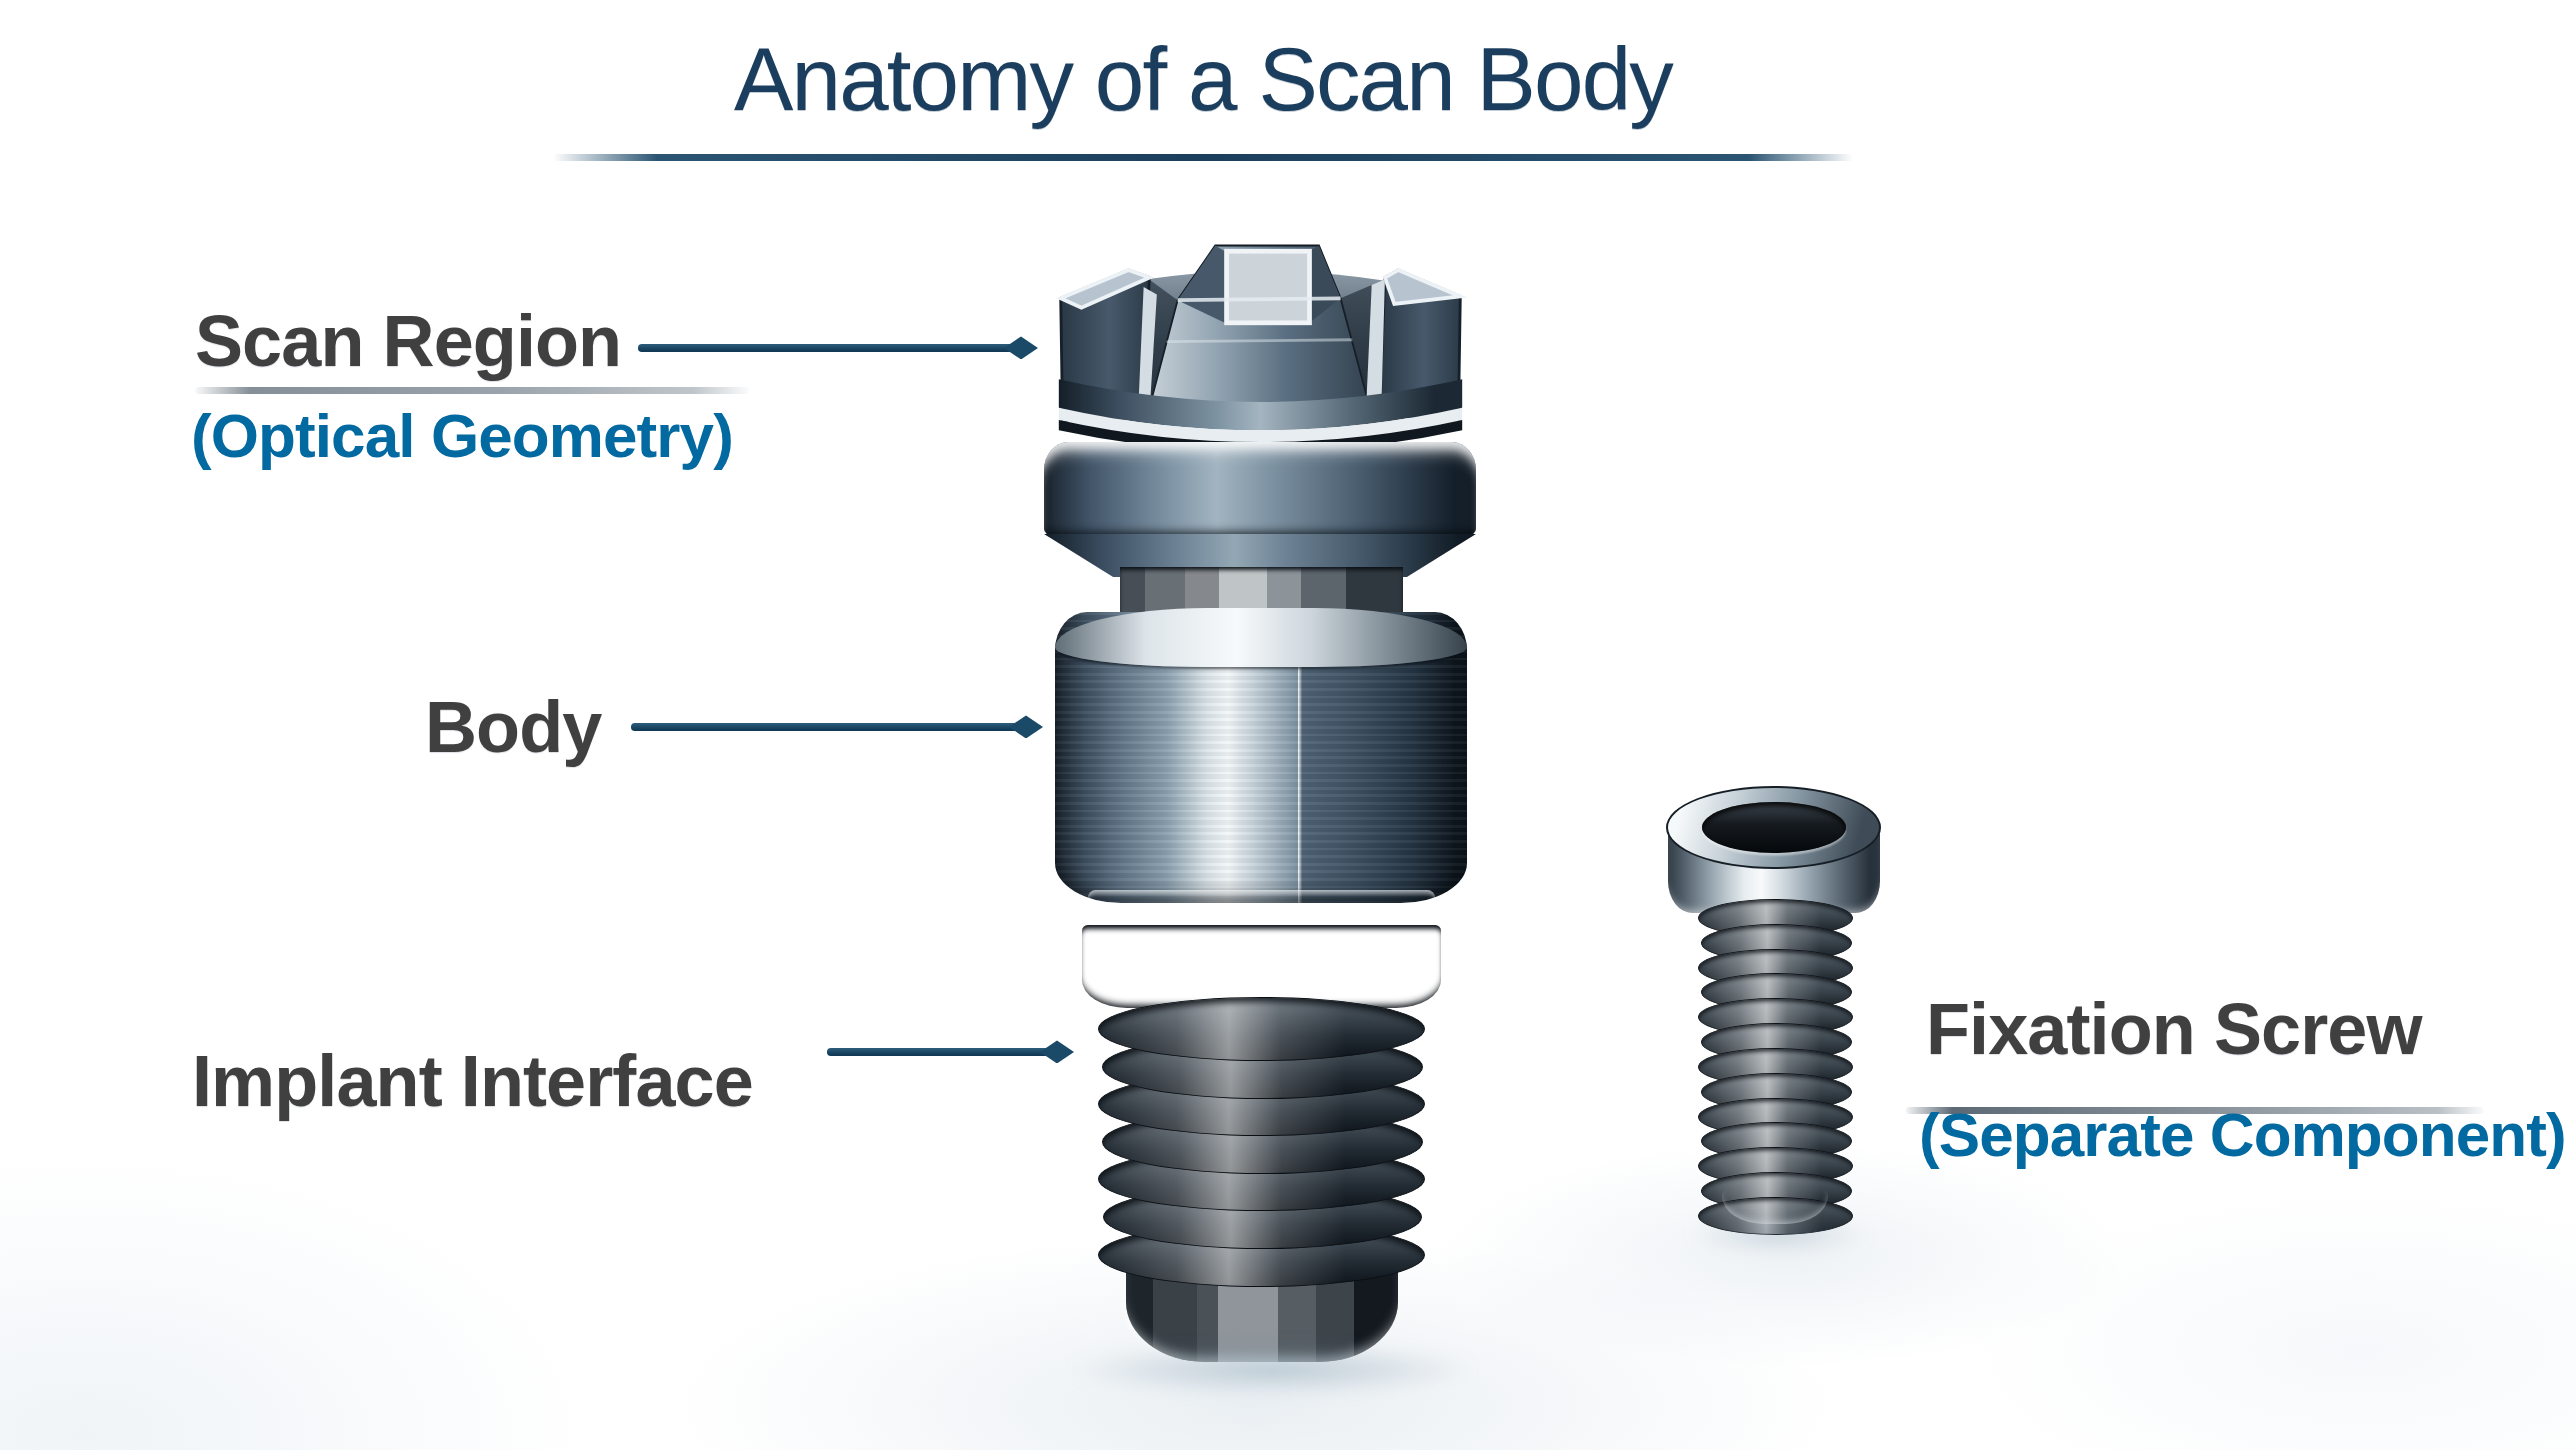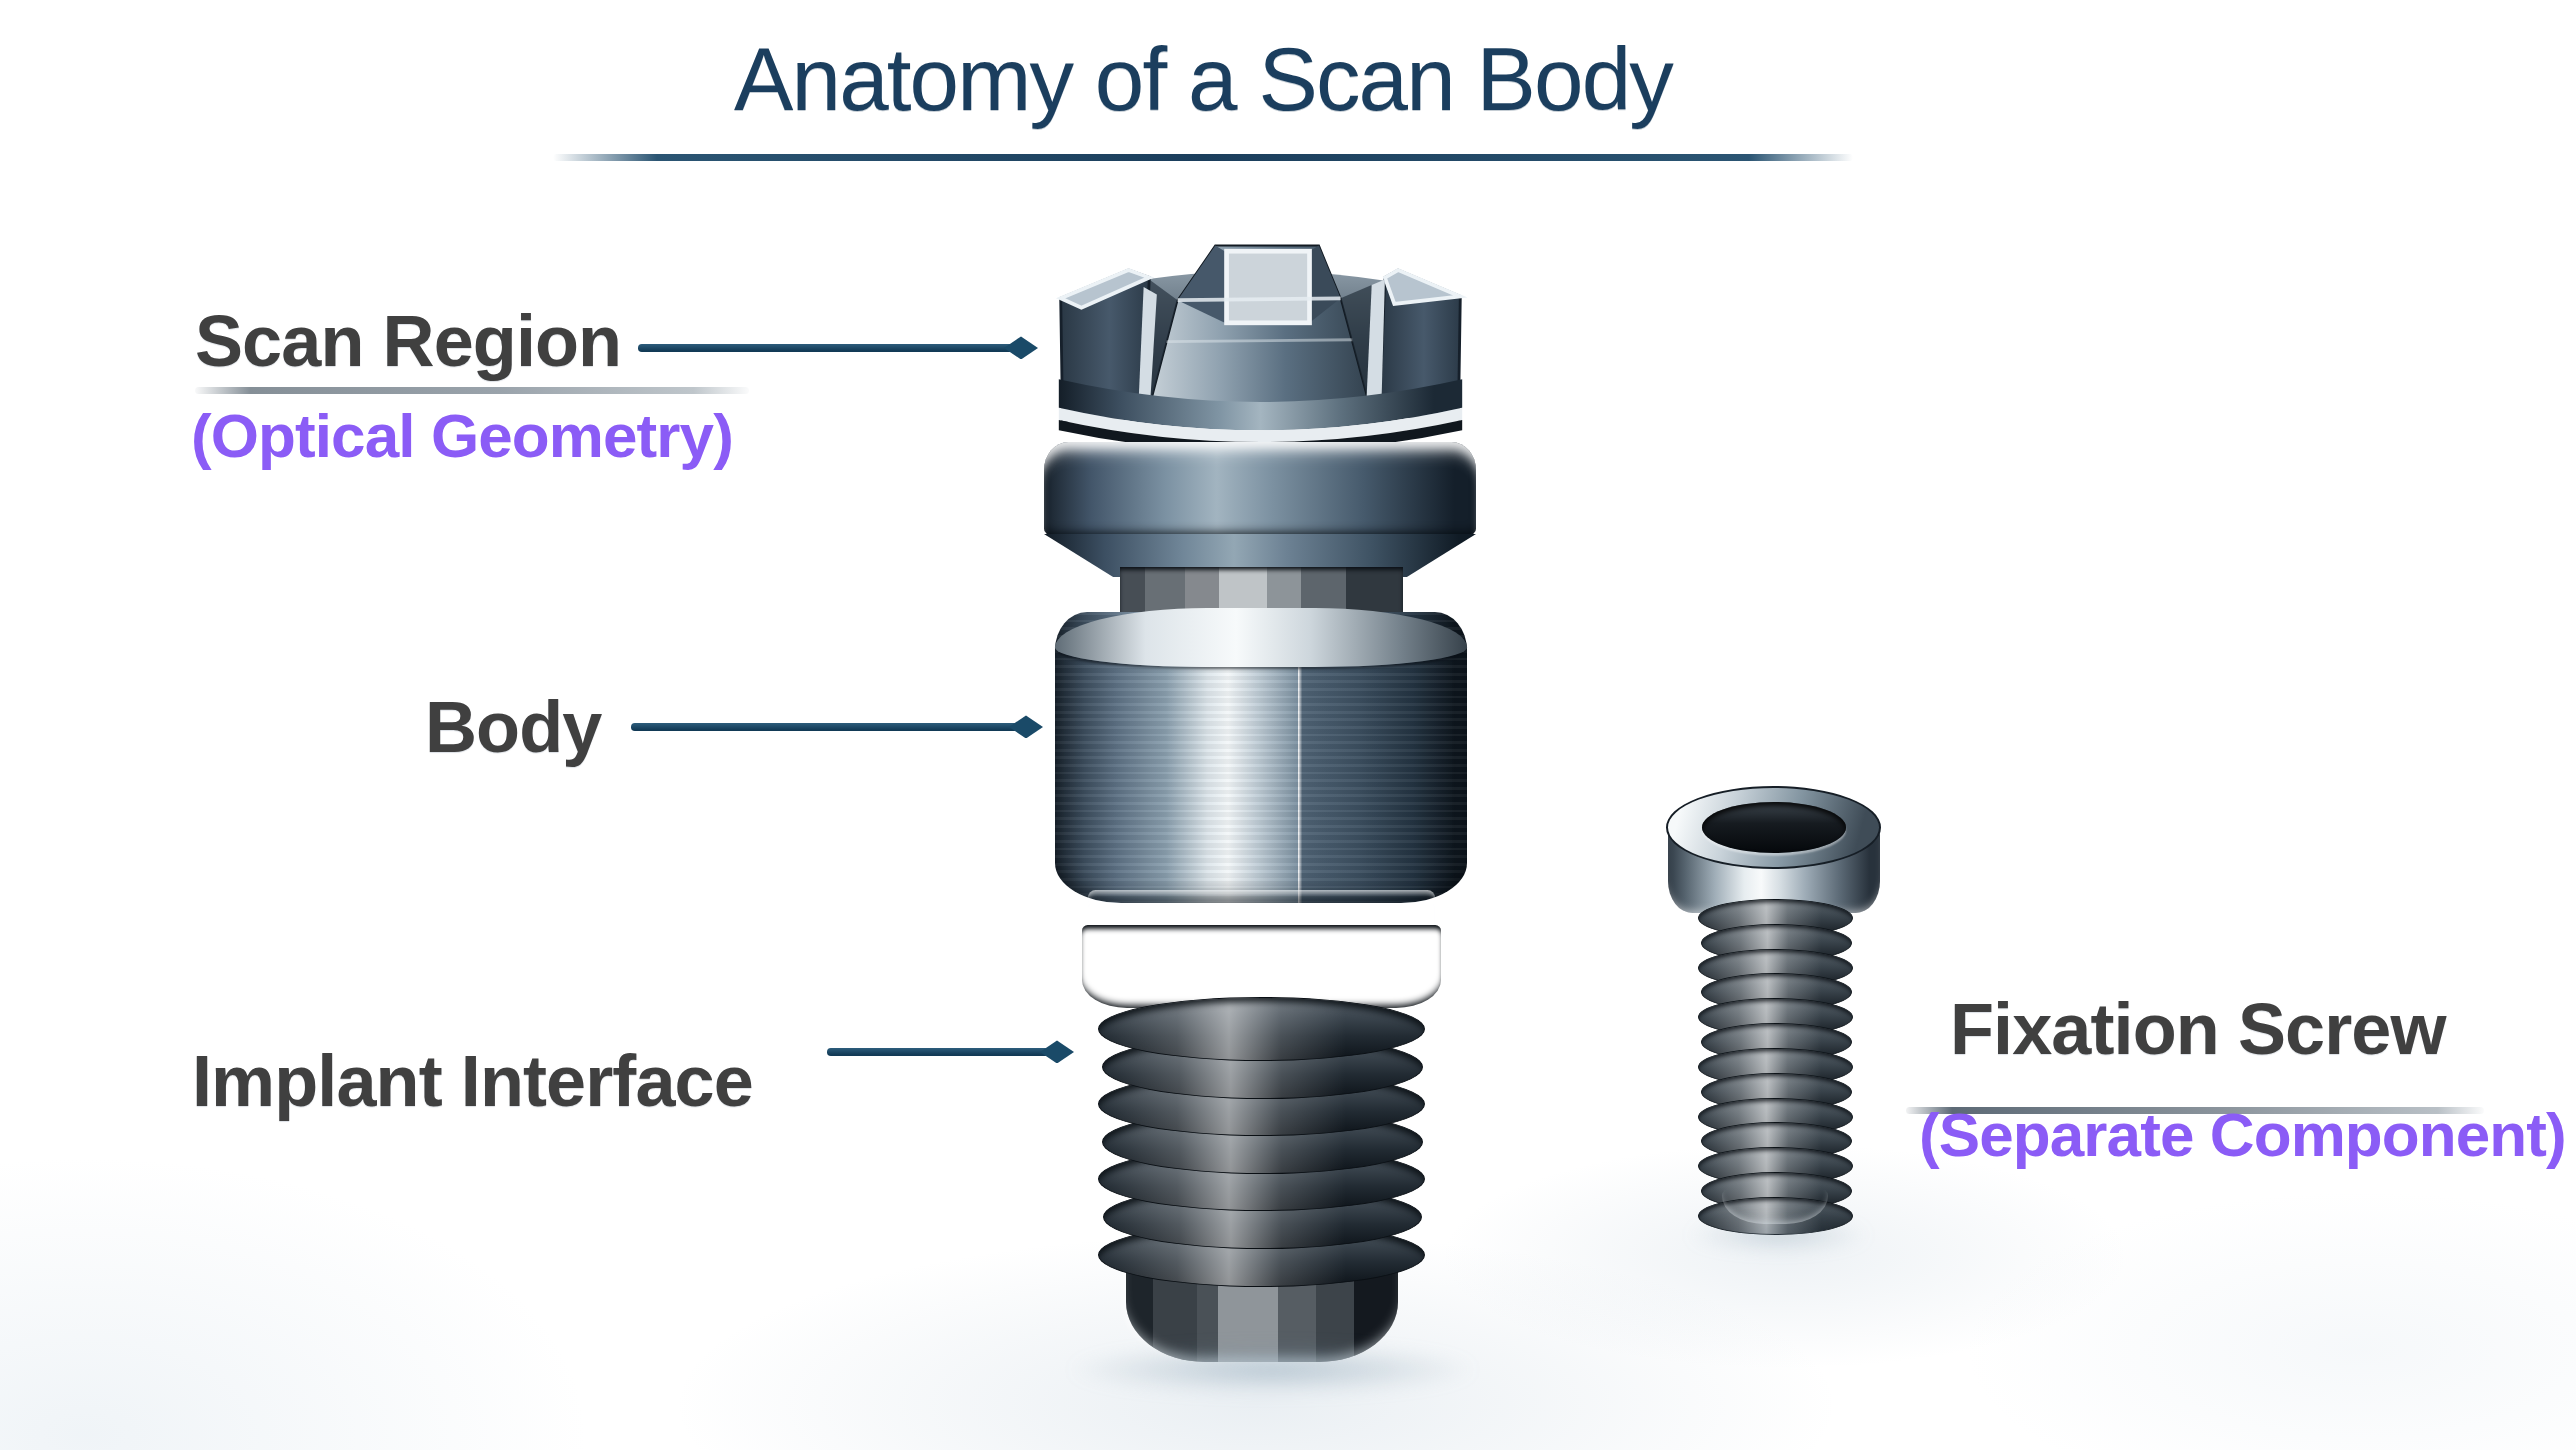--- a/index.html
+++ b/index.html
@@ -24,21 +24,21 @@
   .rule{position:absolute;border-radius:3.8px;}
   .rule-title{
     left:553px;top:154px;width:1300px;height:6.6px;
     background:linear-gradient(90deg, rgba(30,62,92,0) 0%, #2b5573 8%, #1b3e5c 50%, #2b5573 92%, rgba(30,62,92,0) 100%);
   }
   .lbl{
     position:absolute;font-weight:bold;color:#404040;white-space:nowrap;
     font-size:72px;letter-spacing:-0.9px;text-shadow:0 0.9px 0.9px rgba(20,50,80,.15);
   }
   .sub{
-    position:absolute;font-weight:bold;color:#8b5cf6;white-space:nowrap;
+    position:absolute;font-weight:bold;color:#0369a1;white-space:nowrap;
     font-size:62px;letter-spacing:-0.9px;
   }
   .rule-gray{
     height:6.6px;
     background:linear-gradient(90deg, rgba(130,140,150,.05) 0%, #858f97 10%, #9aa3ab 55%, #bfc6cb 90%, rgba(170,180,190,.05) 100%);
   }
   
   .leader{position:absolute;height:7.6px;}
   .leader-line{
     position:absolute;left:0;right:24.6px;top:0;height:7.6px;border-radius:3.8px;
@@ -176,21 +176,21 @@
     <div class="leader-line"></div>
     <div class="leader-diamond"></div>
   </div>
 
   <div class="lbl" style="left:192px;top:1008px;margin-top:32px;">Implant Interface</div>
   <div class="leader" style="left:827px;top:1048px;width:247px;">
     <div class="leader-line"></div>
     <div class="leader-diamond"></div>
   </div>
 
-  <div class="lbl" style="left:1926px;top:988px;margin-left:24px;">Fixation Screw</div>
+  <div class="lbl" style="left:1926px;top:988px;">Fixation Screw</div>
   <div class="rule rule-gray" style="left:1906px;top:1107px;width:578px;background:linear-gradient(90deg, rgba(90,100,112,.08) 0%, #5d6a76 8%, #8b949c 55%, #b9c0c6 92%, rgba(170,180,190,.05) 100%);"></div>
   <div class="sub" style="left:1919px;top:1099px;">(Separate Component)</div>
 
   <div>
 
     <svg class="crown-svg" viewBox="0 0 444 226">
       <defs>
         <linearGradient id="gWall" x1="0" y1="0" x2="0" y2="1">
           <stop offset="0" stop-color="#8a99a5"></stop>
             <stop offset=".5" stop-color="#4e5d6a"></stop>

